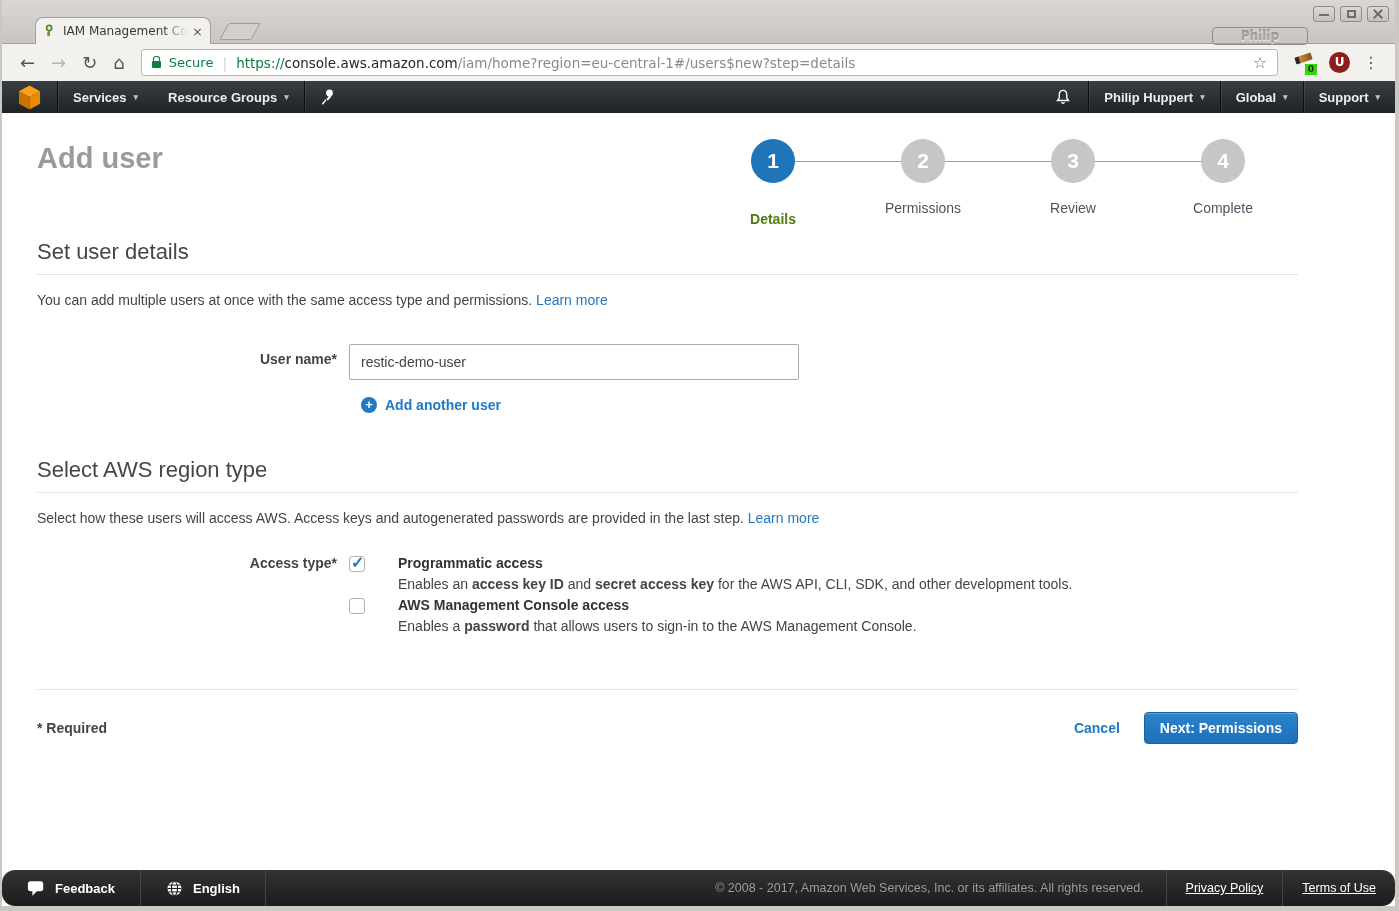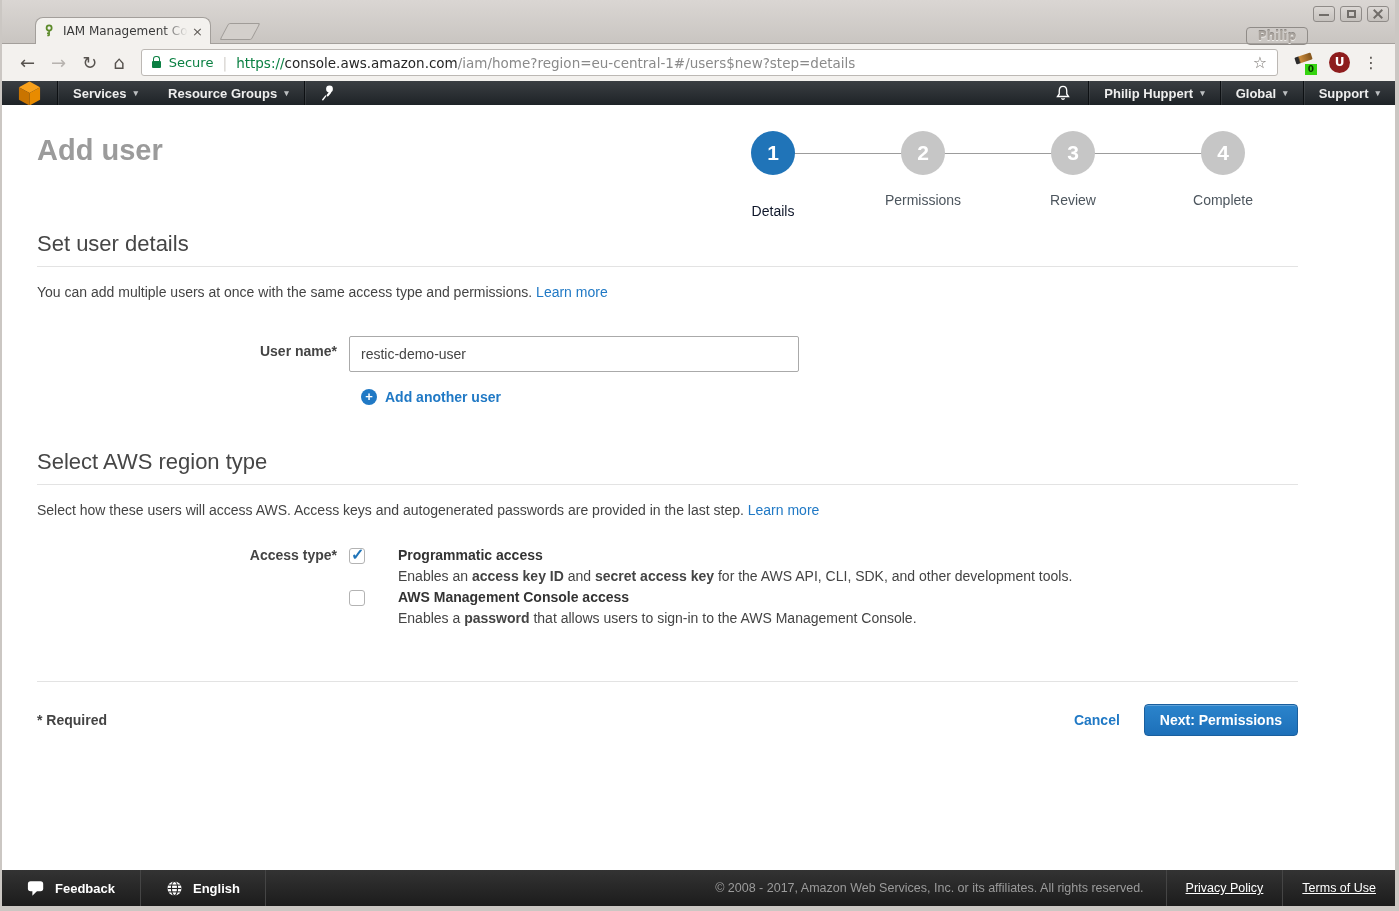--- a/index.html
+++ b/index.html
@@ -9,21 +9,21 @@
   .window { width:1399px; height:911px; background:#cbc7c3; padding:0 4px 5px 2px;
             display:flex; flex-direction:column; }
   .win-inner { flex:1; display:flex; flex-direction:column; background:#fff; min-height:0; }
 
   
   .chrome-top { position:relative; height:44px;
     background:linear-gradient(#dad6d3,#c9c5c1); border-bottom:1px solid #a39f9b;
     font-family:"DejaVu Sans", sans-serif; flex-shrink:0; }
   .titlebar { position:absolute; top:0; left:0; right:0; height:24px;
     display:flex; align-items:center; justify-content:flex-end; padding:3px 6px 0 0; }
-  .philip-pill { border:1px solid #908c88; border-radius:4px; padding:0 11px; height:18px;
+  .philip-pill { border:1px solid #908c88; border-radius:4px; padding:0 28px; height:18px;
     font-weight:bold; font-size:12px; line-height:17px; color:#aaa49e;
     text-shadow:0 1px 0 #eceae7, 0 -1px 0 #8d8985;margin-top:44px; }
   .win-btn { width:22px; height:16px; border:1px solid #8f8b88; border-radius:3px;
     background:linear-gradient(#dcd8d5,#c5c1bd); margin-left:5px; position:relative; }
   .win-btn .bar { position:absolute; left:5px; right:5px; top:7px; height:2px; background:#716d69; }
   .win-btn .box { position:absolute; left:6px; top:3px; width:9px; height:8px; border:2px solid #716d69; }
   .win-btn .x1, .win-btn .x2 { position:absolute; left:4px; top:6px; width:12px; height:2px; background:#716d69; }
   .win-btn .x1 { transform:rotate(45deg); } .win-btn .x2 { transform:rotate(-45deg); }
 
   .tab { position:absolute; left:33px; bottom:-1px; width:176px; height:27px; z-index:2;
@@ -55,41 +55,41 @@
   .ext-wrap { position:relative; margin:0 7px; width:22px; height:24px; }
   .ext-pencil { position:absolute; top:4px; left:2px; width:17px; height:7px;
     background:linear-gradient(90deg,#2b2b2b 20%, #c98a3a 30%, #8a5a20 90%); transform:rotate(-18deg); border-radius:1px; }
   .ext-badge { position:absolute; right:-2px; bottom:0; background:#35d410; color:#083500;
     font-size:9px; font-weight:bold; padding:0 3px; line-height:11px; }
   .ublock { width:21px; height:21px; border-radius:50%; background:#8e1d1d; color:#fff;
     font-weight:bold; font-size:12px; text-align:center; line-height:21px; margin:0 7px; }
   .menu-dots { font-size:16px; color:#57534f; margin:0 6px; }
 
   
-  .aws-nav { height:24px; background:linear-gradient(#3a3e42,#1e2327); display:flex;
+  .aws-nav { height:32px; background:linear-gradient(#3a3e42,#1e2327); display:flex;
     align-items:stretch; color:#eee; flex-shrink:0; }
   .nav-item { display:flex; align-items:center; padding:0 15px; font-weight:bold; font-size:13px; }
   .nav-sep { width:1px; background:#0d1013; box-shadow:1px 0 0 rgba(255,255,255,.08); }
   .caret { font-size:9px; color:#bcbfc1; margin-left:7px; }
   .nav-right { margin-left:auto; display:flex; align-items:stretch; }
 
   
   .content { flex:1; background:#fff; padding:24px 97px 0 35px; overflow:hidden;
     color:#444; font-size:14px; }
   .header-row { display:flex; justify-content:space-between; align-items:flex-start; min-height:102px; }
   .page-title { font-size:29px; color:#9b9b9b; margin-top:5px; }
 
   .steps { position:relative; width:600px; height:96px; margin-top:2px; flex-shrink:0; }
   .steps-line { position:absolute; top:22px; left:75px; width:450px; height:1px; background:#9c9c9c; }
   .step { position:absolute; top:0; width:150px; text-align:center; }
   .step-circle { width:44px; height:44px; border-radius:50%; background:#c6c6c6; color:#fff;
     font-size:21px; font-weight:bold; line-height:44px; margin:0 auto; position:relative; }
   .step.active .step-circle { background:#2074b8; }
   .step-label { margin-top:17px; font-size:14px; color:#4d565e; }
-  .step.active .step-label { font-weight:normal; color:#0f172a;margin-top:28px; }
+  .step.active .step-label { font-weight:bold; color:#4d7c0f;margin-top:28px; }
 
   .section-h { font-size:22px; font-weight:normal; color:#464646; padding-bottom:9px;
     border-bottom:1px solid #e3e3e3; }
   .intro { margin-top:17px; color:#444; }
   a.link { color:#2079c5; text-decoration:none; }
 
   .form-row { display:flex; margin-top:36px; }
   .form-label { width:312px; text-align:right; padding-right:12px; font-weight:bold;
     color:#444; padding-top:7px; }
   .text-input { width:450px; height:36px; border:1px solid #aaa; border-radius:2px;
@@ -114,21 +114,21 @@
   .bottom-row { display:flex; align-items:center; margin-top:22px; }
   .required-note { font-weight:bold; color:#444; }
   .spacer { flex:1; }
   .cancel { font-weight:bold; color:#2079c5; margin-right:24px; }
   .next-btn { background:linear-gradient(#2b84cc,#1d70b9); border:1px solid #1a5f9e; border-radius:4px;
     color:#fff; font-family:"Liberation Sans", sans-serif; font-weight:bold; font-size:14px;
     padding:7px 15px; box-shadow:inset 0 1px 0 rgba(255,255,255,.25); }
 
   
   .site-footer { height:36px; background:linear-gradient(#333,#1c1c1c); display:flex;
-    align-items:stretch; color:#fff; font-size:13px; flex-shrink:0; }
+    align-items:stretch; color:#fff; font-size:13px; flex-shrink:0;border-radius:13px; }
   .f-item { display:flex; align-items:center; padding:0 25px; font-weight:bold; }
   .f-item .f-ic { margin-right:10px; display:flex; }
   .f-sep { width:1px; background:#454545; }
   .copyright { margin-left:auto; color:#9b9b9b; font-size:12.5px; display:flex;
     align-items:center; padding:0 22px; }
   .f-link { font-weight:normal; font-size:12.5px; display:flex; align-items:center; padding:0 19px; color:#fff; }
 </style>
 </head>
 <body>
 

